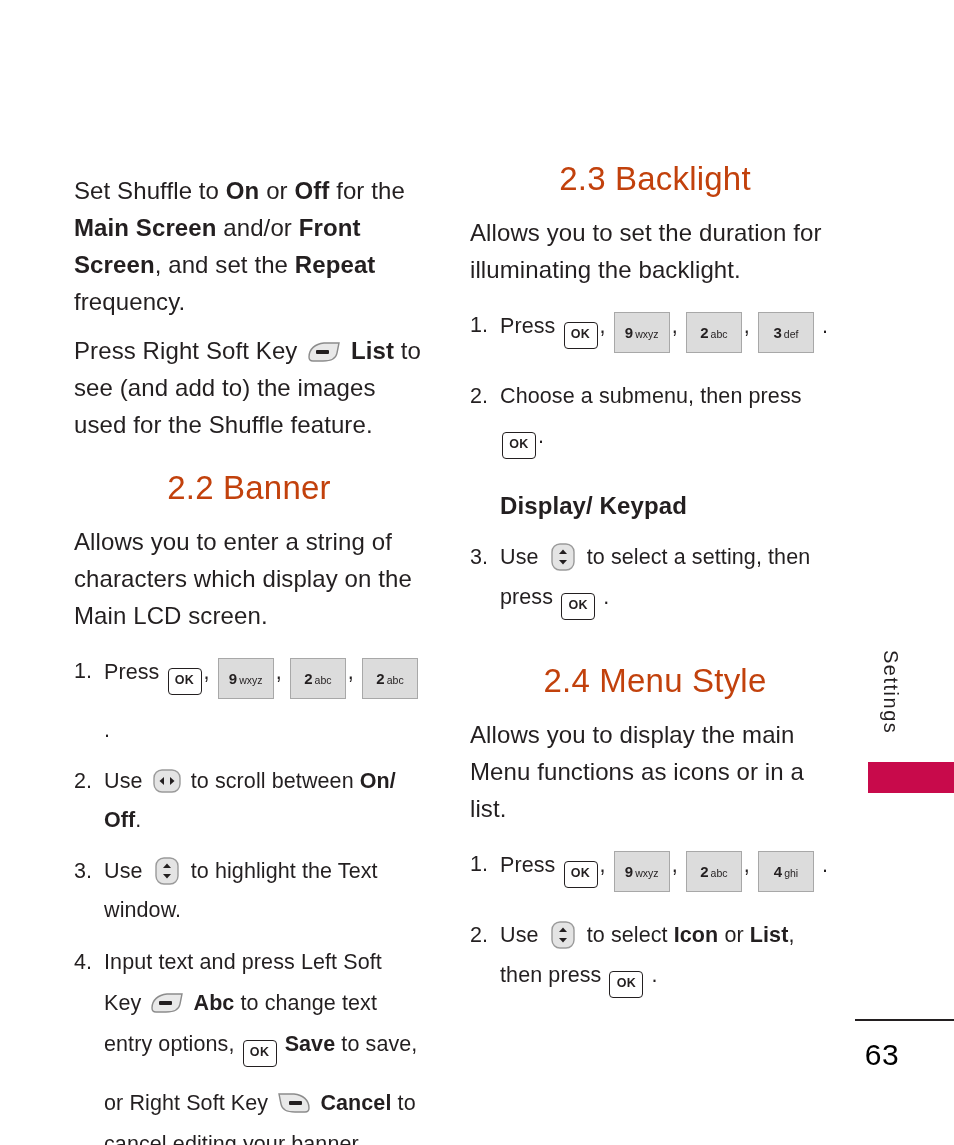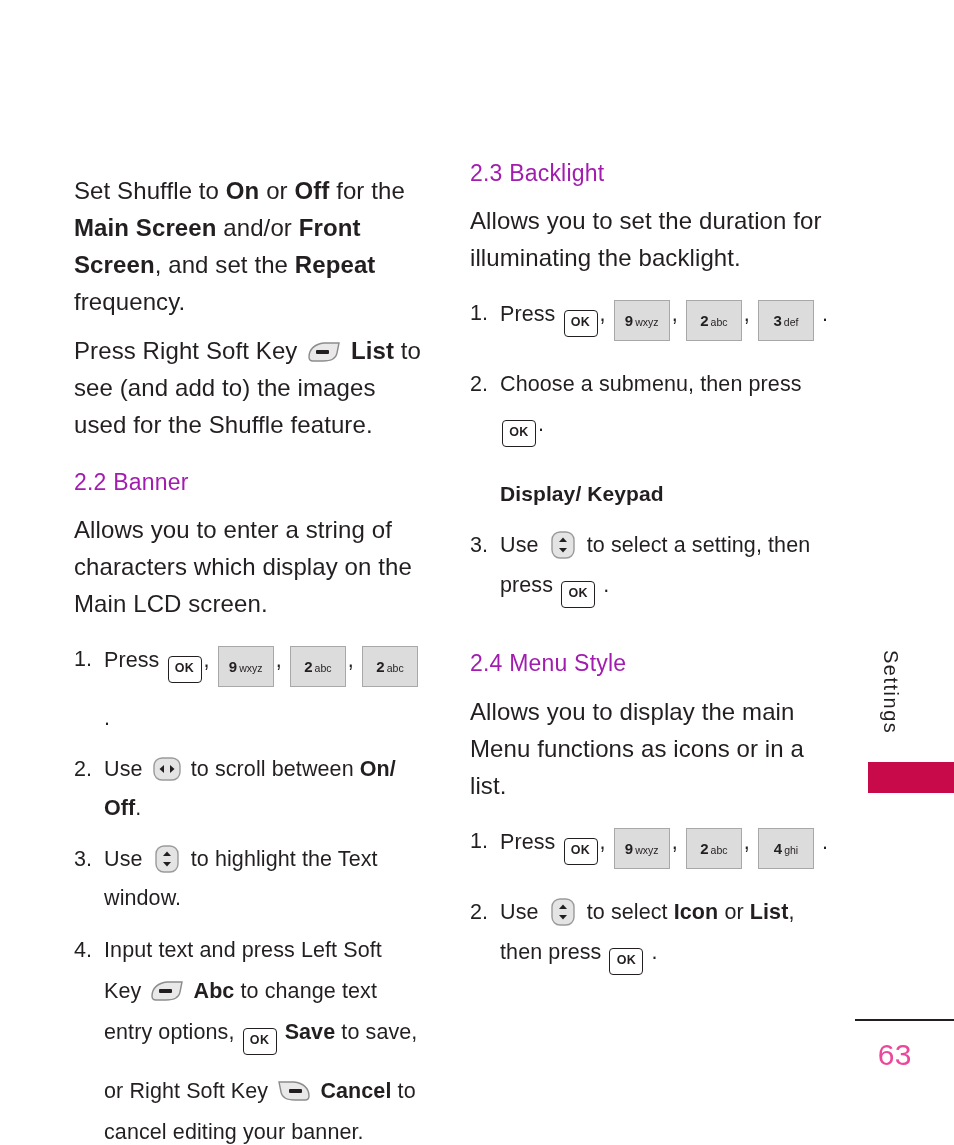--- a/index.html
+++ b/index.html
@@ -32,26 +32,27 @@
 
   
   .h-sub {
     font-size: 21px;
     font-weight: bold;
     letter-spacing: .1px;
     margin: 0 0 22px 0;
     line-height: 1.15;
   }
   .h-pink {
-    font-size: 23px;
+    font-size: 33px;
     font-weight: normal;
-    color: #a21caf;
+    color: #c2410c;
     margin: 26px 0 16px 0;
     line-height: 1.15;
     letter-spacing: .2px;
+    text-align: center;
   }
   .h-pink.first { margin-top: 0; }
 
   
   .para {
     font-size: 24px;
     line-height: 37px;
     margin: 12px 0 18px 0;
     letter-spacing: .1px;
   }
@@ -68,21 +69,21 @@
     letter-spacing: .1px;
   }
   .step .num {
     position: absolute;
     left: 0;
     top: 0;
   }
   .step.loose { line-height: 41px; }
 
   .subhead {
-    font-size: 21px;
+    font-size: 24px;
     font-weight: bold;
     line-height: 37px;
     margin: 2px 0 14px 30px;
     letter-spacing: .1px;
   }
 
   
   .key {
     display: inline-block;
     vertical-align: -5px;
@@ -175,23 +176,23 @@
     top: 1019px;
     width: 99px;
     height: 2px;
     background: #231f20;
   }
   .page-num {
     position: absolute;
     left: 852px;
     top: 1038px;
     width: 60px;
-    text-align: right;
+    text-align: center;
     font-size: 30px;
-    color: #ec4899;
+    color: #000000;
     letter-spacing: .5px;
   }
 </style>
 </head>
 <body>
 
 <div class="page">
 
   <div class="col col-left">
 

